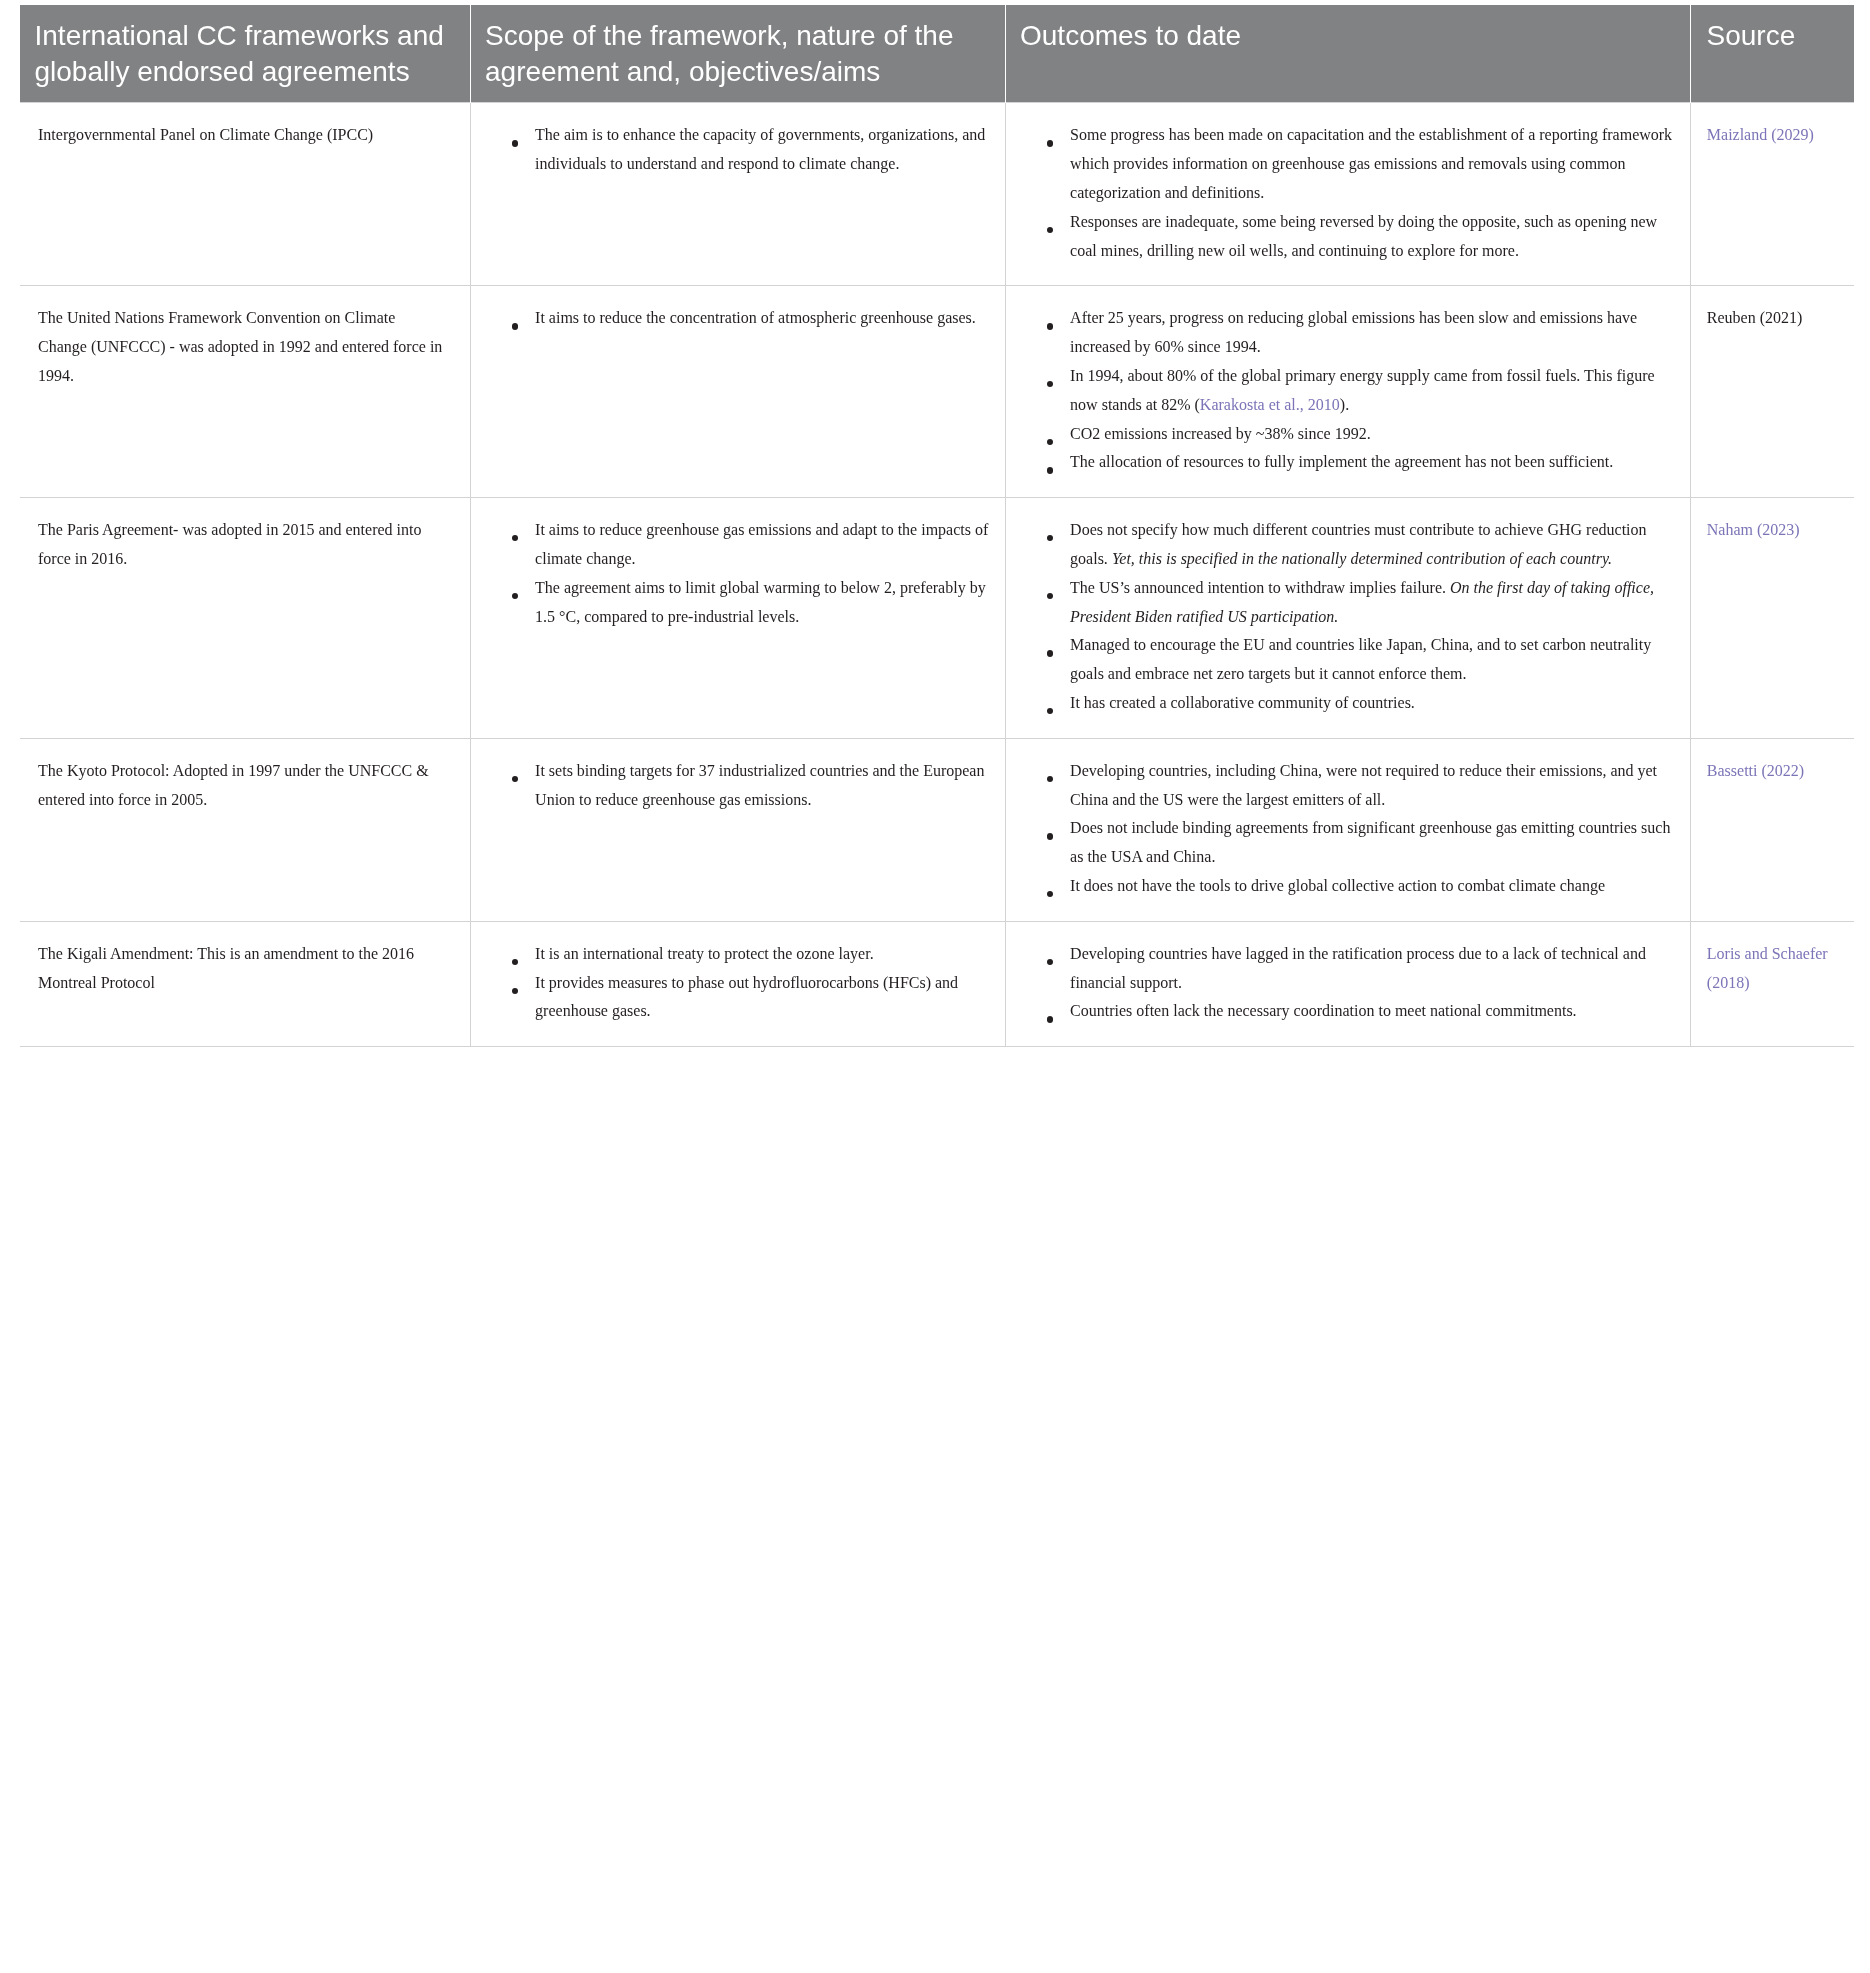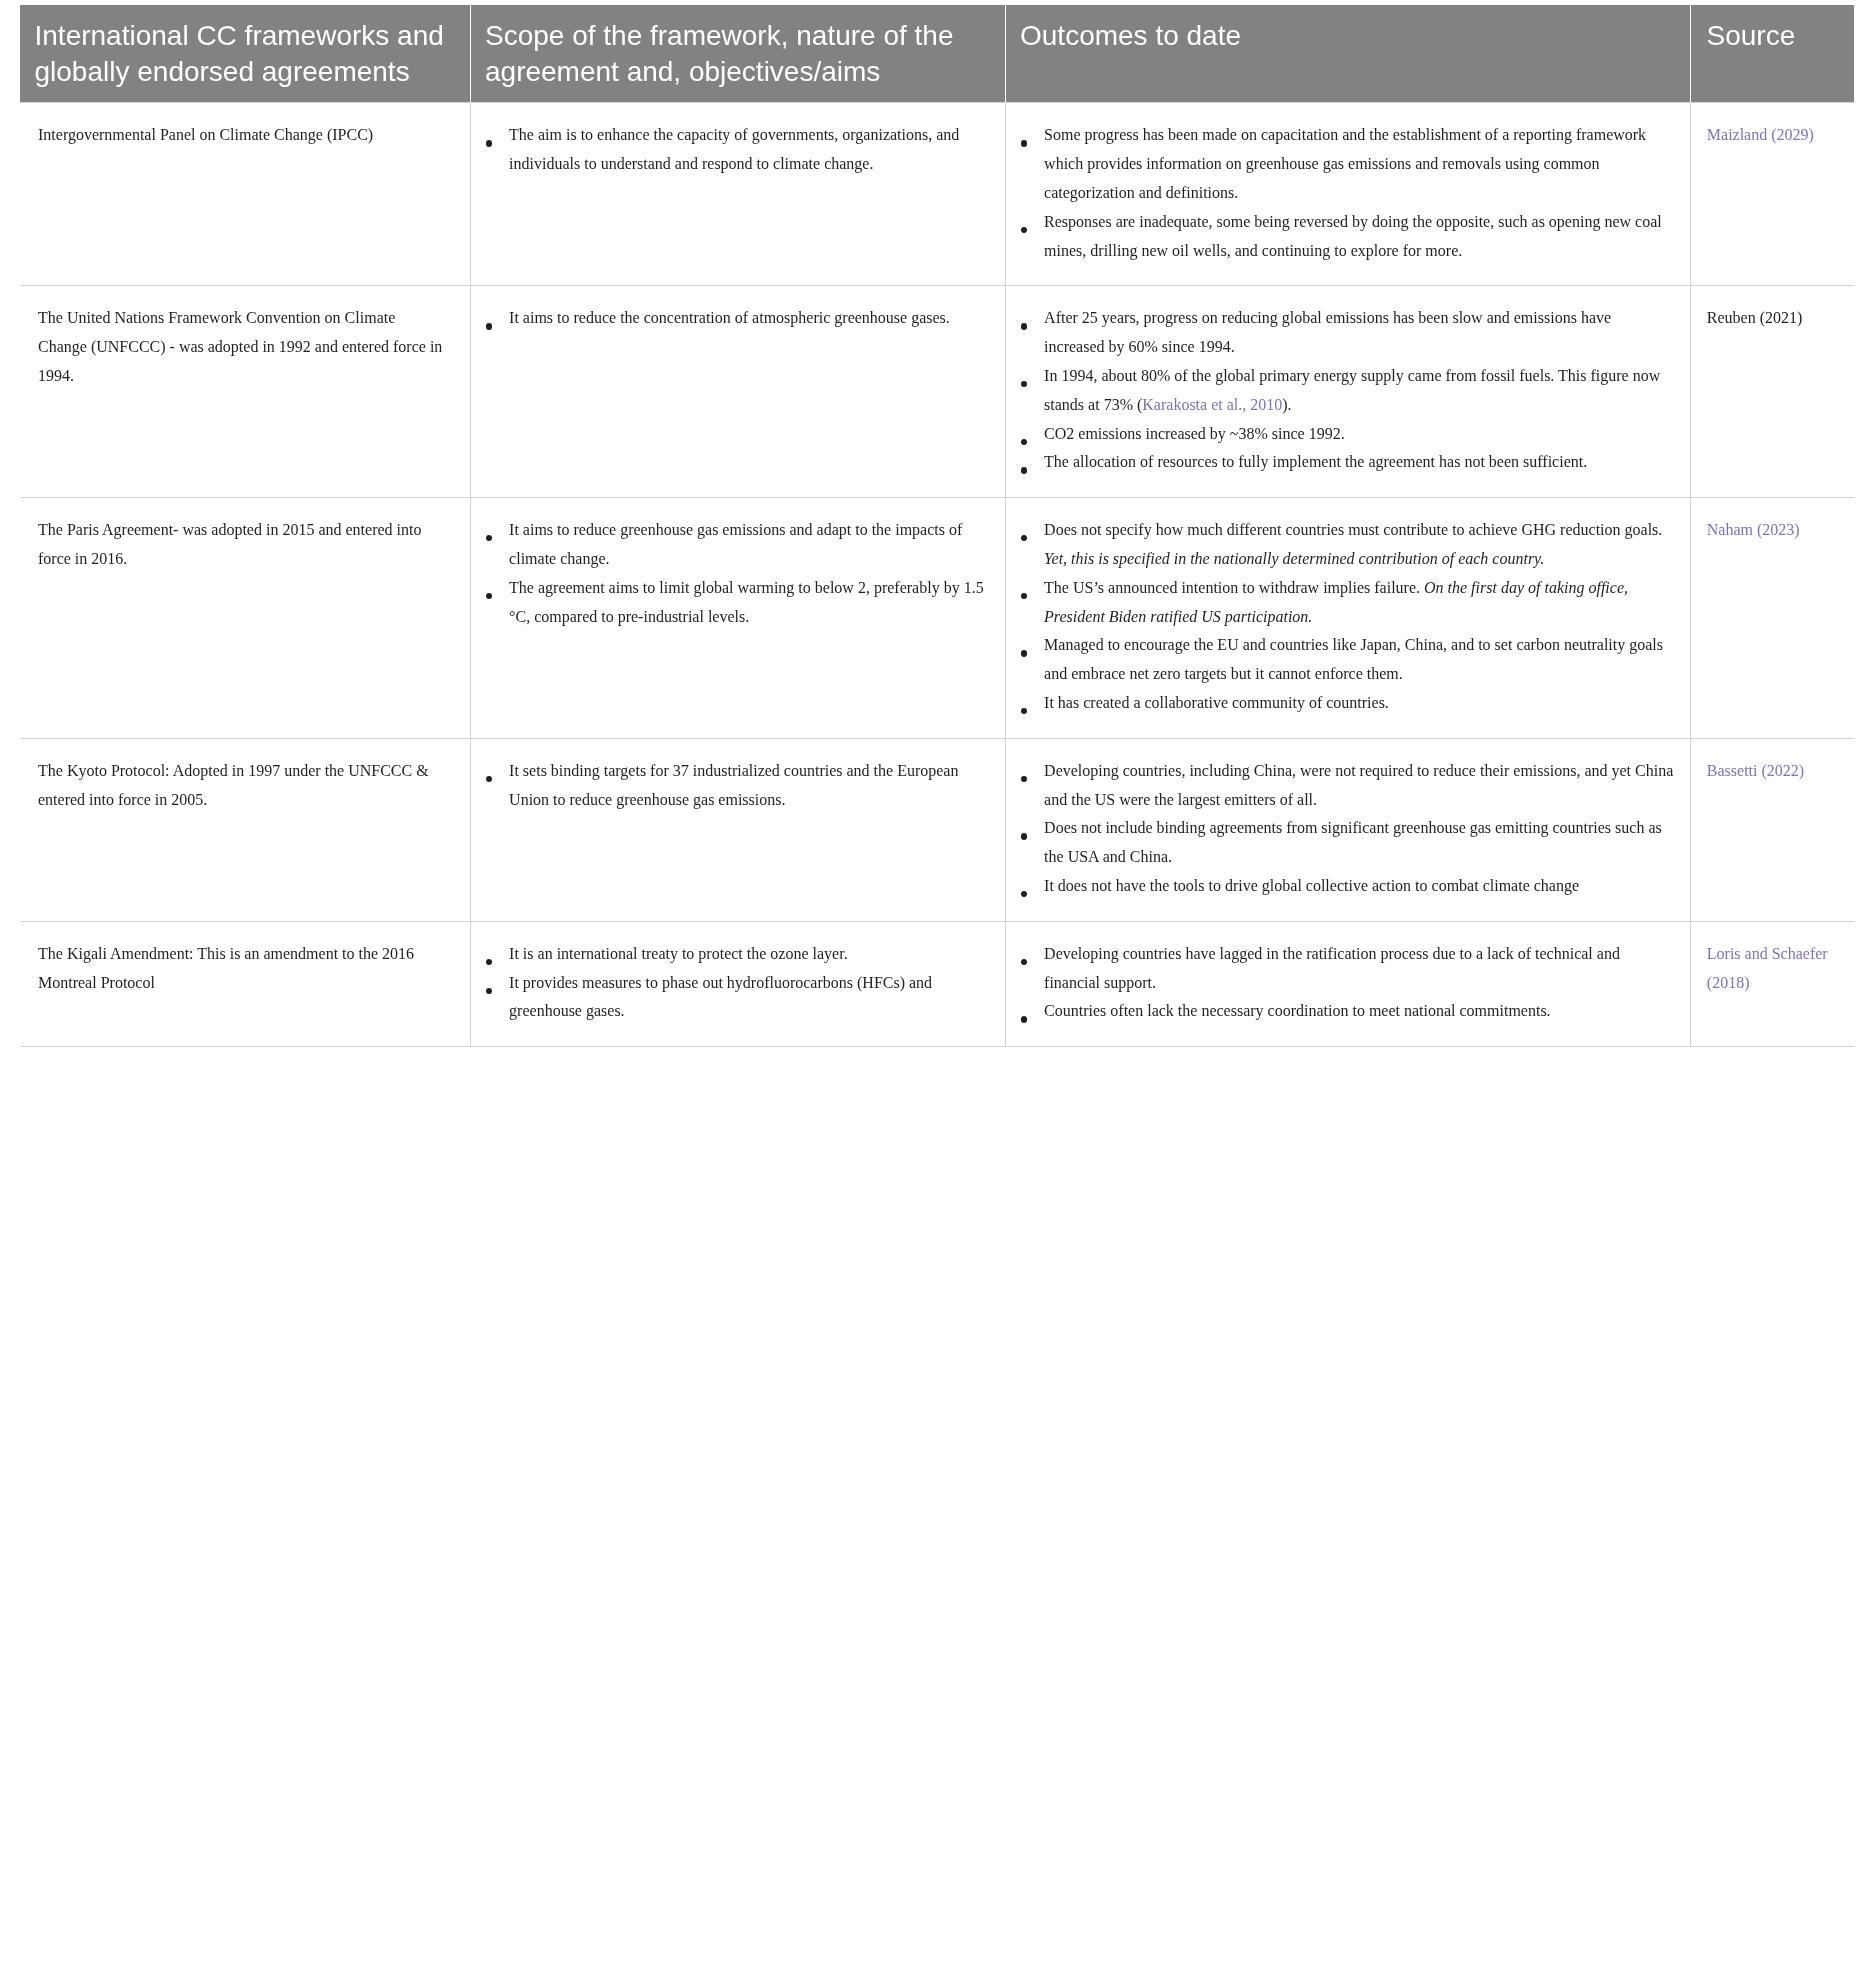--- a/index.html
+++ b/index.html
@@ -59,21 +59,21 @@
     padding: 18px 14.5px 20px 16.3px;
     font-size: 16px;
     line-height: 1.80;
     box-sizing: border-box;
   }
   tbody td:last-child { border-right: none; }
   tbody tr:last-child td { border-bottom: 1.8px solid #d3d3d5; }
 
   td.framework-cell { padding-left: 18px; padding-right: 23.5px; }
   td.scope-cell,
-  td.outcomes-cell { padding-left: 4px; font-family: Liberation Serif, serif; }
+  td.outcomes-cell { padding-left: 30px; font-family: Liberation Serif, serif; }
   td.source-cell   { padding-left: 16.3px; padding-right: 9px; }
 
   
   ul.bullets {
     margin: 0;
     padding: 0 0 0 31px;
     list-style: none;
   }
   ul.bullets > li {
     position: relative;
@@ -156,21 +156,21 @@
           <p class="para" data-name="framework-text">The United Nations Framework Convention on Climate Change (UNFCCC) - was adopted in 1992 and entered force in 1994.</p>
         </td>
         <td class="scope-cell" data-name="cell-scope">
           <ul class="bullets" data-name="scope-bullet-list">
             <li data-name="list-item">It aims to reduce the concentration of atmospheric greenhouse gases.</li>
           </ul>
         </td>
         <td class="outcomes-cell" data-name="cell-outcomes">
           <ul class="bullets" data-name="outcomes-bullet-list">
             <li data-name="list-item">After 25 years, progress on reducing global emissions has been slow and emissions have increased by 60% since 1994.</li>
-            <li data-name="list-item" id="r2-o2"><span data-name="text-run">In 1994, about 80% of the global primary energy supply came from fossil fuels. This figure now stands at 73% (</span><span class="cite" data-name="inline-citation-link">Karakosta et al., 2010</span><span data-name="text-run">).</span></li>
+            <li data-name="list-item" id="r2-o2"><span data-name="text-run">In 1994, about 80% of the global primary energy supply came from fossil fuels. This figure now stands at 82% (</span><span class="cite" data-name="inline-citation-link">Karakosta et al., 2010</span><span data-name="text-run">).</span></li>
             <li data-name="list-item">CO2 emissions increased by ~38% since 1992.</li>
             <li data-name="list-item">The allocation of resources to fully implement the agreement has not been sufficient.</li>
           </ul>
         </td>
         <td class="source-cell" data-name="cell-source">
           <span class="source-text plain" data-name="source-citation">Reuben (2021)</span>
         </td>
       </tr>
 
       <tr data-name="table-row">

